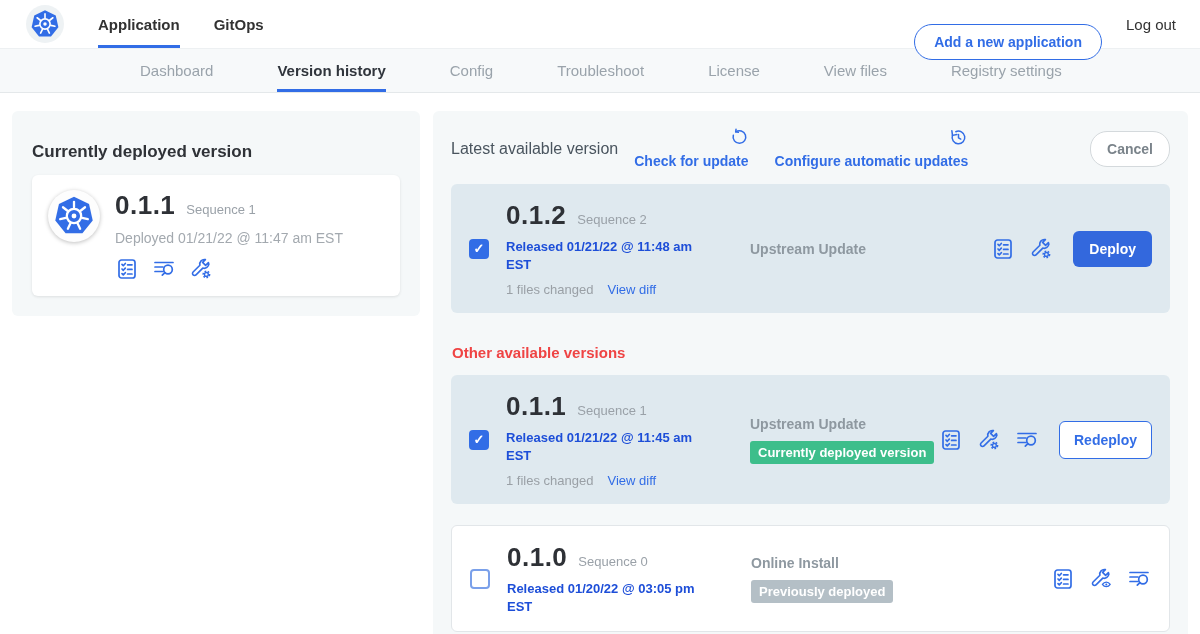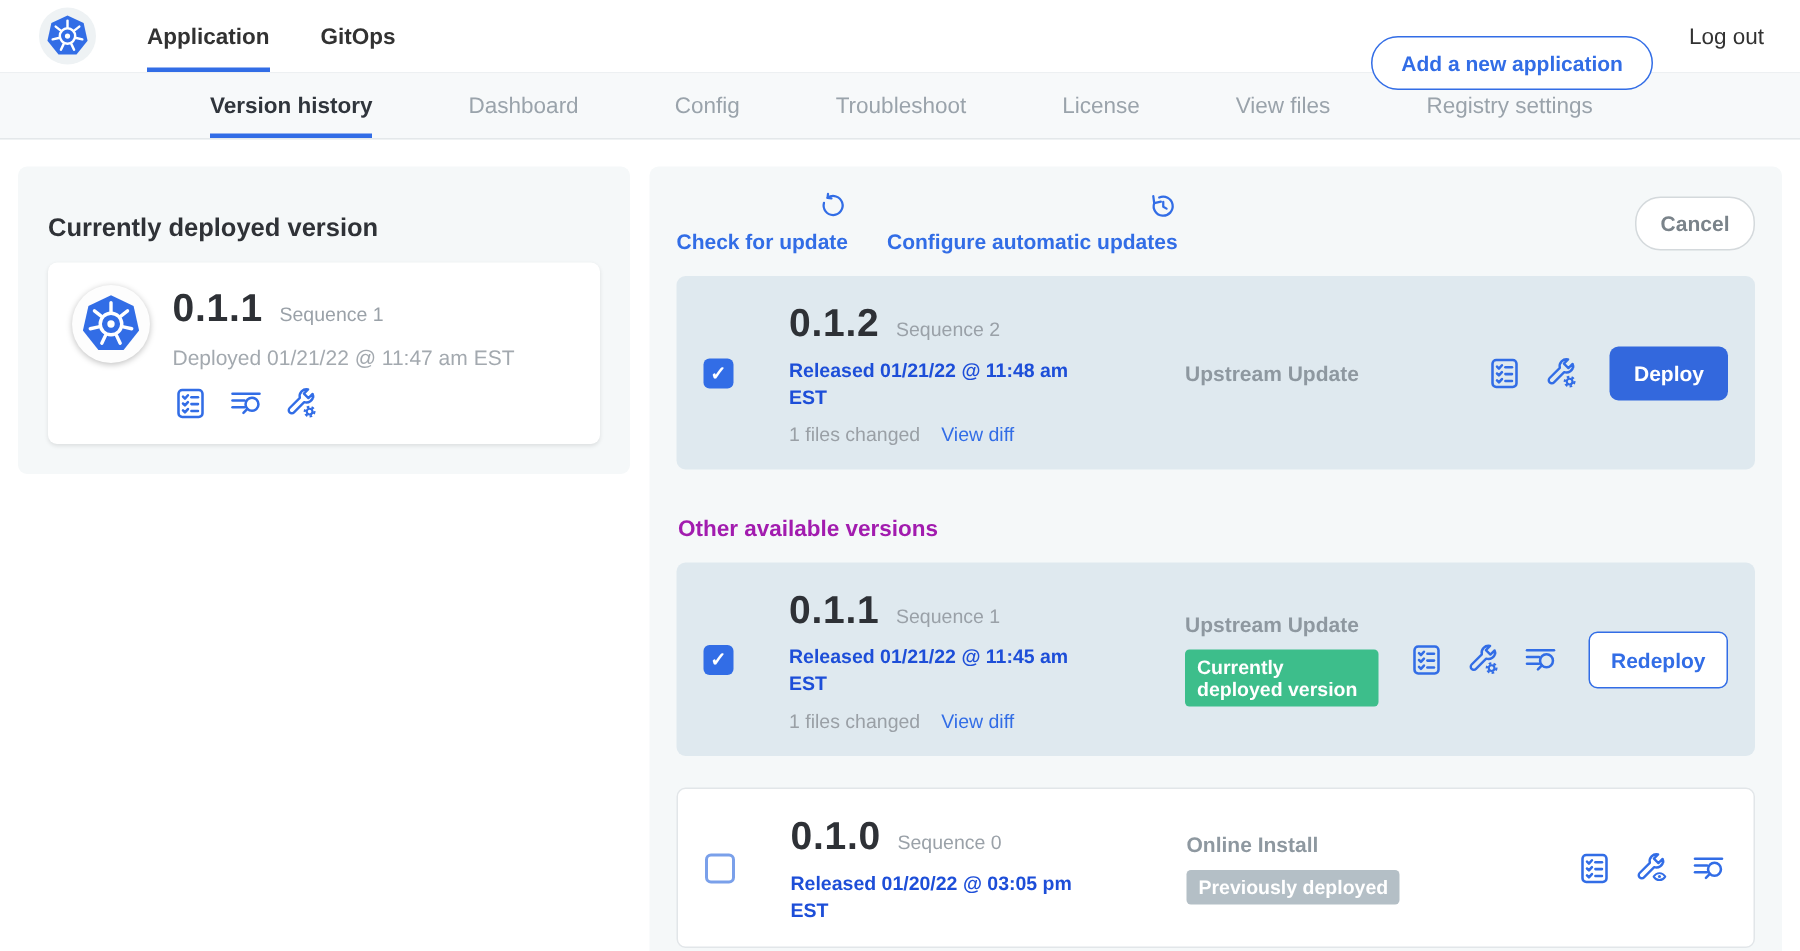--- a/index.html
+++ b/index.html
@@ -77,26 +77,26 @@
   }
   .hdr-link svg { width: 19px; height: 19px; }
   .hdr-btns { margin-left: auto; display: flex; gap: 10px; }
   .btn { font-family: inherit; font-size: 14px; font-weight: bold; border-radius: 17px; cursor: pointer; }
   .btn-gray { background: #fff; border: 1px solid #d4d9dc; color: #7a838a; padding: 9px 16px; }
   .btn-primary { background: #3368dd; border: none; color: #fff; padding: 10px 16px; border-radius: 6px; }
   .btn-outline { background: #fff; border: 1px solid #326de6; color: #326de6; padding: 10px 14px; border-radius: 6px; }
 
   .version-card {
     border-radius: 6px; background: #dfe9ef; padding: 16px 18px;
-    display: flex; align-items: center; gap: 20px;
+    display: flex; align-items: center;
   }
   .version-card.white { background: #fff; border: 1px solid #e2e6e9; }
   .card-gap1 { margin-bottom: 31px; }
   .card-gap2 { margin-bottom: 21px; }
-  .other-title { font-size: 15px; color: #a21caf; margin: 0 0 14px 1px; }
+  .other-title { font-size: 15px; color: #ef4444; margin: 0 0 14px 1px; }
 
   .checkbox {
     width: 20px; height: 20px; border-radius: 4px; flex: none; margin-right: 17px;
     cursor: pointer;
   }
   .checkbox.checked {
     background: #326de6; color: #fff; display: flex; align-items: center; justify-content: center;
     font-size: 13px; font-weight: bold;
   }
   .checkbox.checked::after { content: "✓"; }
@@ -200,22 +200,22 @@
   </div>
   <div class="top-tab active">Application</div>
   <div class="top-tab">GitOps</div>
   <div class="topnav-right">
     <button class="add-app-btn">Add a new application</button>
     <span class="logout">Log out</span>
   </div>
 </header>
 
 <nav class="subnav">
+  <div class="subnav-item">Dashboard</div>
   <div class="subnav-item active">Version history</div>
-  <div class="subnav-item">Dashboard</div>
   <div class="subnav-item">Config</div>
   <div class="subnav-item">Troubleshoot</div>
   <div class="subnav-item">License</div>
   <div class="subnav-item">View files</div>
   <div class="subnav-item">Registry settings</div>
 </nav>
 
 <main class="content">
 
   <section class="panel deployed-panel">
@@ -248,20 +248,21 @@
                 <use href="#sym-wrench-gear"></use>
               </svg>
           </button>
         </div>
       </div>
     </div>
   </section>
 
   <section class="panel available-panel">
     <div class="avail-header">
+      <span class="avail-title">Latest available version</span>
       <span class="hdr-link">
         <svg>
             <use href="#sym-refresh"></use>
           </svg>
         <span>Check for update</span>
       </span>
       <span class="hdr-link">
         <svg>
             <use href="#sym-clock-refresh"></use>
           </svg>

